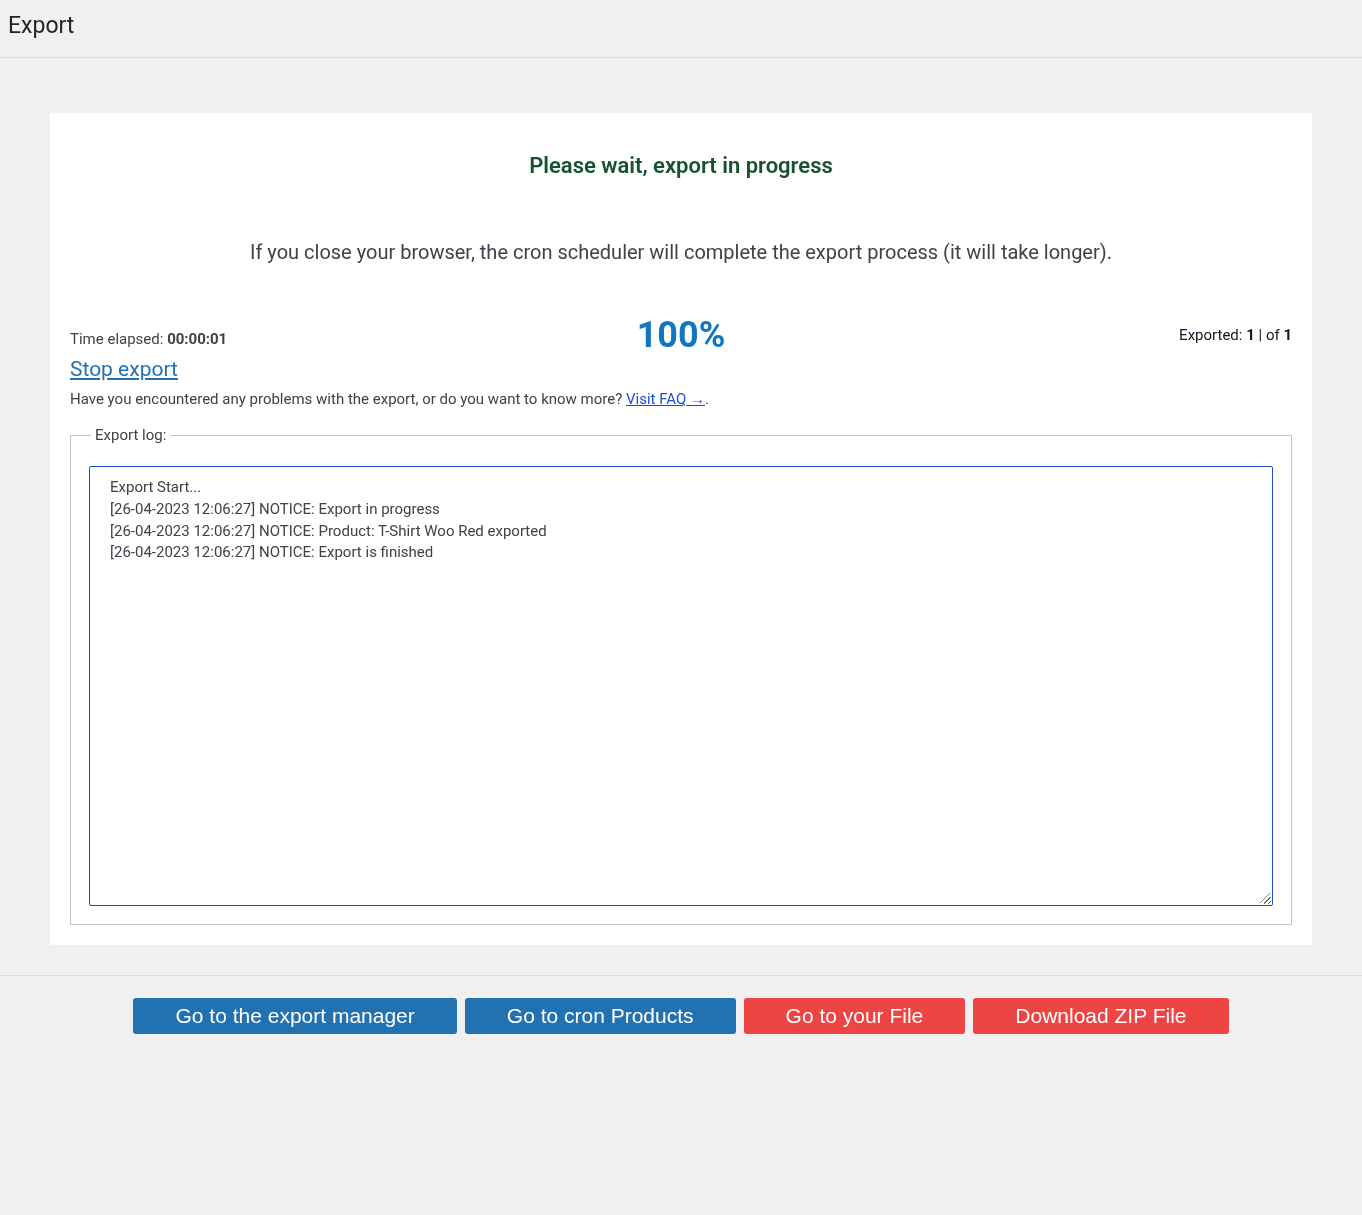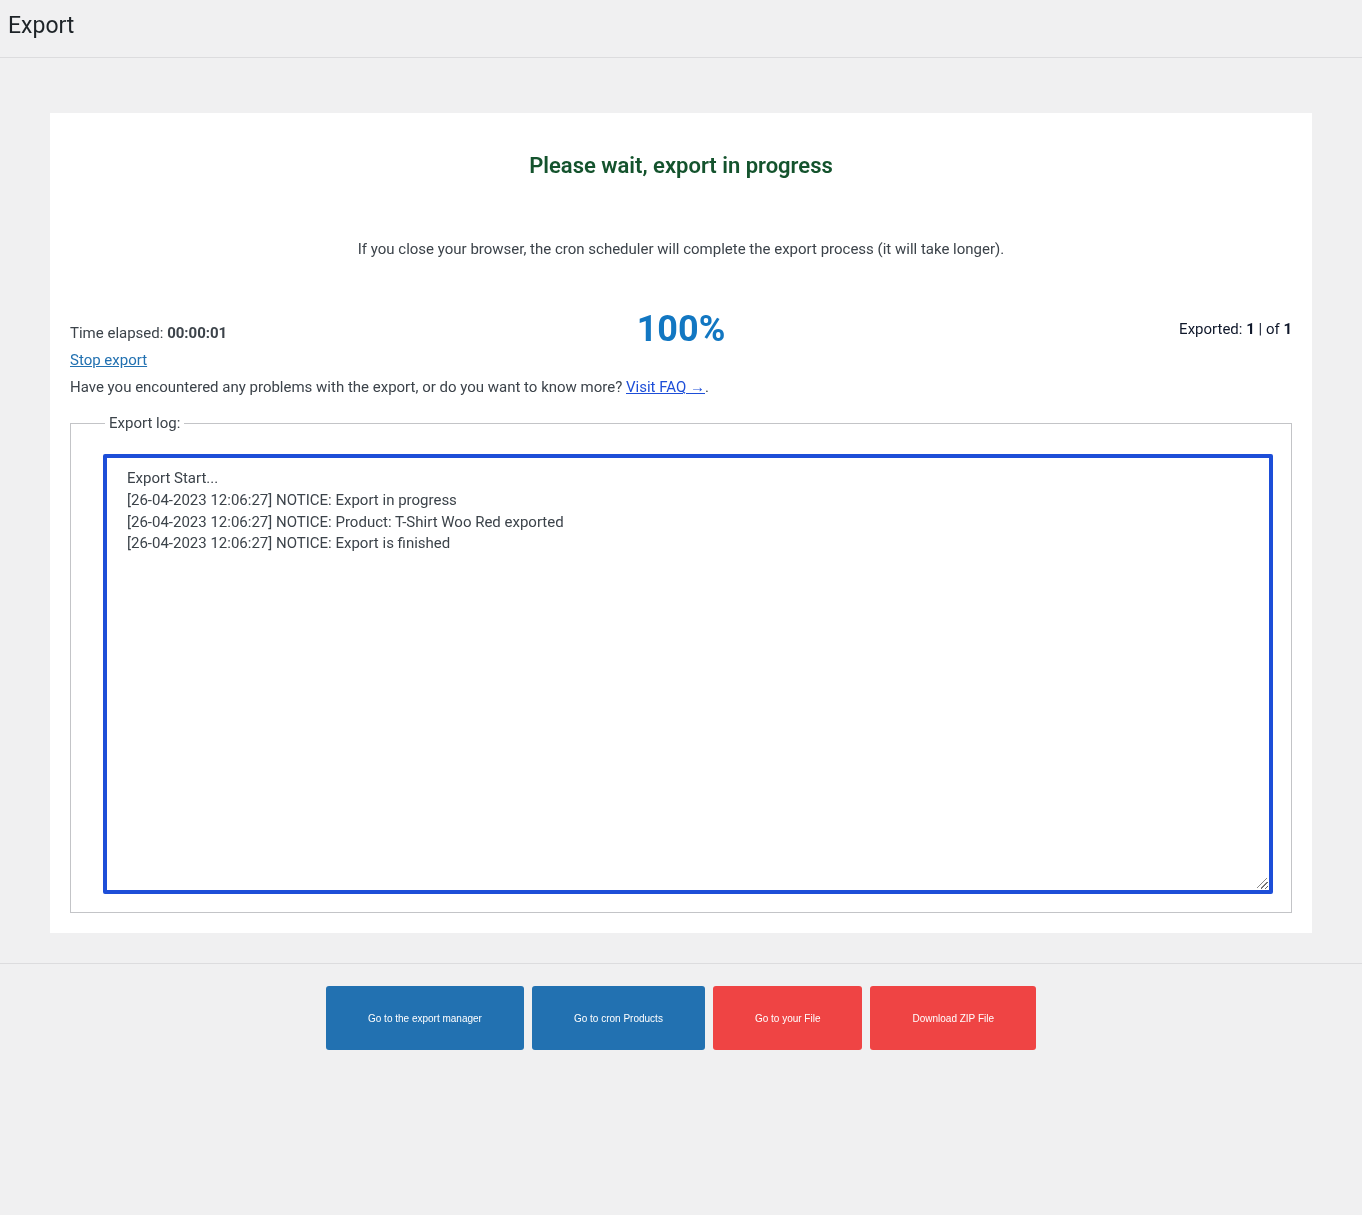--- a/index.html
+++ b/index.html
@@ -28,21 +28,21 @@
       padding: 40px 20px 20px 20px;
     }
     .card-title {
       text-align: center;
       font-size: 22px;
       font-weight: 600;
       color: #14532d;
     }
     .card-subtitle {
       text-align: center;
-      font-size: 15px;
+      font-size: 20px;
       color: #3c434a;
       margin-top: 62px;
       margin-bottom: 58px;
     }
     .status-row {
       display: flex;
       align-items: center;
       justify-content: space-between;
       position: relative;
     }
@@ -69,44 +69,44 @@
       color: #0f172a;
     }
     .exported .val {
       font-weight: 700;
     }
     .stop-link {
       display: inline-block;
       margin-top: 9px;
       color: #2271b1;
       text-decoration: underline;
-      font-size: 15px;
+      font-size: 21px;
     }
     .faq-line {
       margin-top: 9px;
       margin-bottom: 18px;
       font-size: 15px;
       color: #3c434a;
     }
     .faq-link {
       color: #1d4ed8;
       text-decoration: underline;
     }
     fieldset.log-fieldset {
       border: 1px solid #c3c4c7;
-      padding: 22px 18px 18px 32px;
+      padding: 22px 18px 18px 18px;
     }
     fieldset.log-fieldset legend {
       font-size: 15px;
       color: #3c434a;
       padding: 0 4px;
       margin-left: 2px;
     }
     .log-box {
-      border: 4px solid #1d4ed8;
+      border: 1px solid #1d4ed8;
       border-radius: 2px;
       padding: 10px 20px;
       height: 440px;
       overflow: auto;
       font-size: 15px;
       color: #3c434a;
       line-height: 1.45;
       white-space: pre-wrap;
       resize: vertical;
       position: relative;
@@ -125,23 +125,23 @@
       border-top: 1px solid #dcdcde;
       padding: 22px 0;
       display: flex;
       justify-content: center;
       gap: 8px;
     }
     .btn {
       display: inline-flex;
       align-items: center;
       justify-content: center;
-      height: 64px;
+      height: 36px;
       padding: 0 42px;
-      font-size: 10px;
+      font-size: 21px;
       color: #fff;
       border: none;
       border-radius: 3px;
       cursor: pointer;
       text-align: center;
     }
     .btn-blue {
       background: #2271b1;
     }
     .btn-green {

